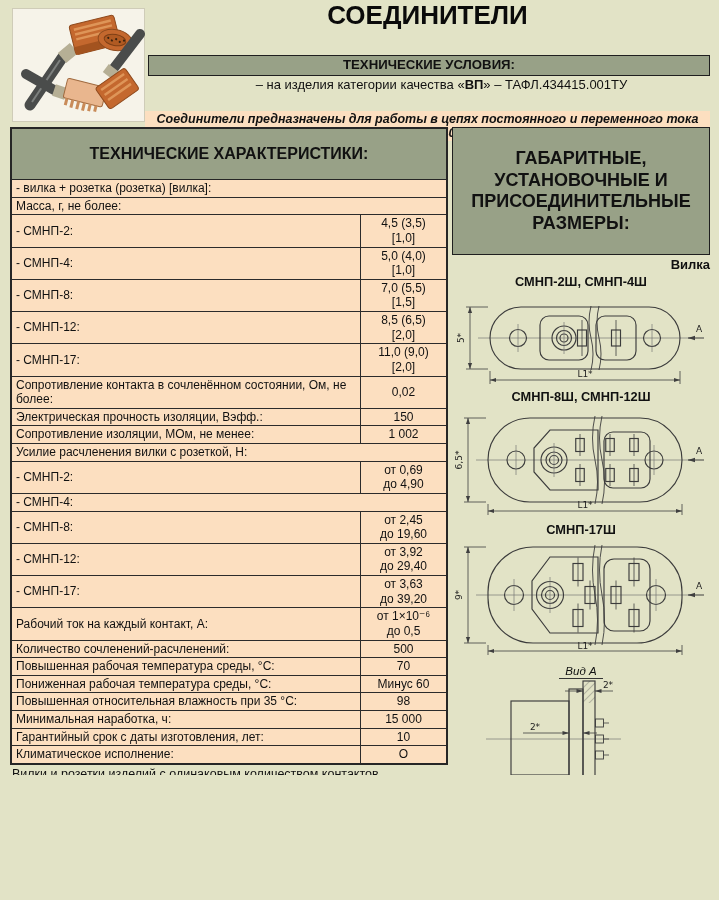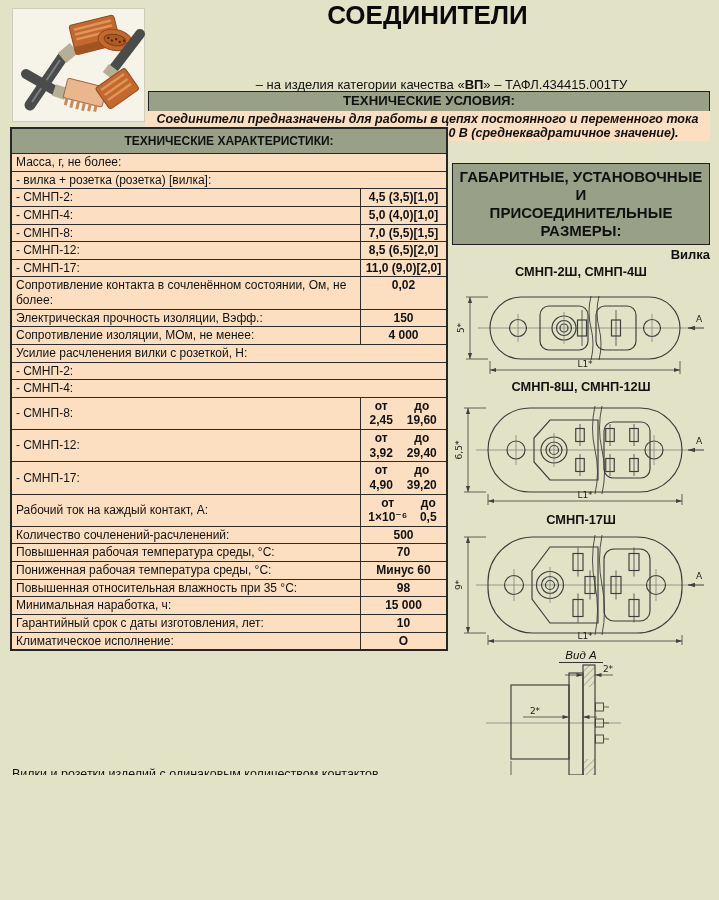--- a/index.html
+++ b/index.html
@@ -1,41 +1,41 @@
 <!DOCTYPE html>
 <html><head>
 <meta charset="utf-8">
 <style>
   html,body{margin:0;padding:0;background:#e2e3c6;}
   .page{position:relative;width:719px;height:775px;background:#e2e3c6;overflow:hidden;
         font-family:"Liberation Sans","DejaVu Sans",sans-serif;color:#111;}
   .photo-box{position:absolute;left:12px;top:8px;width:133px;height:114px;}
   .title-block{position:absolute;left:145px;top:2px;width:565px;text-align:center;
         font-weight:bold;font-size:26px;line-height:1.0;color:#0a0a0a;}
-  .bar{background:#98a187;border:1.6px solid #1f1f1f;text-align:center;font-weight:bold;box-sizing:border-box;margin-top:36px;}
+  .bar{background:#98a187;border:1.6px solid #1f1f1f;text-align:center;font-weight:bold;box-sizing:border-box;}
   .cond-bar{position:absolute;left:148px;top:55px;width:562px;height:21px;font-size:13.2px;line-height:18px;}
   .tu-line{position:absolute;left:159px;top:77px;width:565px;text-align:center;font-size:13px;}
   .purpose-box{position:absolute;left:145px;top:111px;width:565px;background:#fcdfc0;
         font-style:italic;font-weight:600;font-size:12.5px;line-height:1.13;text-align:center;
         padding:1px 6px;box-sizing:border-box;}
   .char-table{position:absolute;left:10px;top:127px;width:438px;background:#fcdfc0;
         border:2px solid #262626;box-sizing:border-box;}
   .char-header{background:#98a187;border-bottom:1.5px solid #262626;font-weight:bold;
-        font-size:12px;text-align:center;padding:5px 0;}
+        font-size:16px;text-align:center;padding:16px 0;}
   .crow{display:flex;align-items:stretch;}
   .crow + .crow{border-top:1.4px solid #2b2b2b;}
   .clabel{flex:1;padding:1px 4px;font-size:12px;line-height:1.22;display:flex;align-items:center;}
   .cvalue{width:86px;border-left:1.4px solid #2b2b2b;text-align:center;font-size:12px;line-height:1.22;
-        display:flex;flex-direction:row;justify-content:center;padding:1px 2px;box-sizing:border-box;font-weight:bold;}
+        display:flex;flex-direction:column;justify-content:center;padding:1px 2px;box-sizing:border-box;}
   .note{position:absolute;left:12px;top:766px;width:432px;font-size:12.5px;line-height:1.3;}
   .right-col{position:absolute;left:452px;top:127px;width:258px;}
-  .dims-header{font-size:15px;line-height:1.2;padding:4px 2px;}
+  .dims-header{font-size:18px;line-height:1.2;padding:20px 2px;}
   .plug-label{text-align:right;font-weight:600;font-size:13px;margin-top:2px;}
   .draw-title{text-align:center;font-weight:600;font-size:12.8px;margin-top:2px;}
-  .view-title{text-align:center;font-size:11.5px;font-style:italic;margin-top:2px;}
+  .view-title{text-align:center;font-size:11.5px;font-style:italic;margin-top:8px;}
   .view-title span{display:inline-block;border-bottom:1.4px solid #333;padding:0 6px 1px 6px;}
   .mount-bar{margin-top:4px;font-size:13px;line-height:17px;height:21px;}
   svg{display:block;margin:0 auto;}
   svg .o{fill:none;stroke:#3c3c3c;stroke-width:1.15;}
   svg .t{fill:none;stroke:#6f6f6f;stroke-width:0.65;}
   svg .d{fill:none;stroke:#3f3f3f;stroke-width:0.8;}
   svg .ar{fill:#3f3f3f;stroke:none;}
   svg text{fill:#222;font-size:9px;font-family:"DejaVu Sans","Liberation Sans",sans-serif;}
 </style>
 </head>
@@ -83,24 +83,24 @@
   </div>
 
   <div class="bar cond-bar">ТЕХНИЧЕСКИЕ УСЛОВИЯ:</div>
   <div class="tu-line"><span>– на изделия категории качества «</span><b>ВП</b><span>» – ТАФЛ.434415.001ТУ</span></div>
   <div class="purpose-box">Соединители предназначены для работы в цепях постоянного и переменного тока до 30 МГц силой до 0,5 А при напряжении 40 В (среднеквадратичное значение).</div>
 
   <div class="char-table">
     <div class="char-header">ТЕХНИЧЕСКИЕ ХАРАКТЕРИСТИКИ:</div>
     <div>
         <div class="crow">
+          <div class="clabel">- вилка + розетка (розетка) [вилка]:</div>
+        </div>
+        <div class="crow">
           <div class="clabel">Масса, г, не более:</div>
-        </div>
-        <div class="crow">
-          <div class="clabel">- вилка + розетка (розетка) [вилка]:</div>
         </div>
         <div class="crow">
           <div class="clabel">- СМНП-2:</div>
           <div class="cvalue">
             <div>4,5 (3,5)</div>
             <div>[1,0]</div>
           </div>
         </div>
         <div class="crow">
           <div class="clabel">- СМНП-4:</div>
@@ -138,28 +138,32 @@
         </div>
         <div class="crow">
           <div class="clabel">Электрическая прочность изоляции, Вэфф.:</div>
           <div class="cvalue">
             <div>150</div>
           </div>
         </div>
         <div class="crow">
           <div class="clabel">Сопротивление изоляции, МОм, не менее:</div>
           <div class="cvalue">
-            <div>4 000</div>
+            <div>1 002</div>
           </div>
         </div>
         <div class="crow">
           <div class="clabel">Усилие расчленения вилки с розеткой, Н:</div>
         </div>
         <div class="crow">
           <div class="clabel">- СМНП-2:</div>
+          <div class="cvalue">
+            <div>от 0,69</div>
+            <div>до 4,90</div>
+          </div>
         </div>
         <div class="crow">
           <div class="clabel">- СМНП-4:</div>
         </div>
         <div class="crow">
           <div class="clabel">- СМНП-8:</div>
           <div class="cvalue">
             <div>от 2,45</div>
             <div>до 19,60</div>
           </div>
@@ -167,21 +171,21 @@
         <div class="crow">
           <div class="clabel">- СМНП-12:</div>
           <div class="cvalue">
             <div>от 3,92</div>
             <div>до 29,40</div>
           </div>
         </div>
         <div class="crow">
           <div class="clabel">- СМНП-17:</div>
           <div class="cvalue">
-            <div>от 4,90</div>
+            <div>от 3,63</div>
             <div>до 39,20</div>
           </div>
         </div>
         <div class="crow">
           <div class="clabel">Рабочий ток на каждый контакт, А:</div>
           <div class="cvalue">
             <div>от 1×10⁻⁶</div>
             <div>до 0,5</div>
           </div>
         </div>

